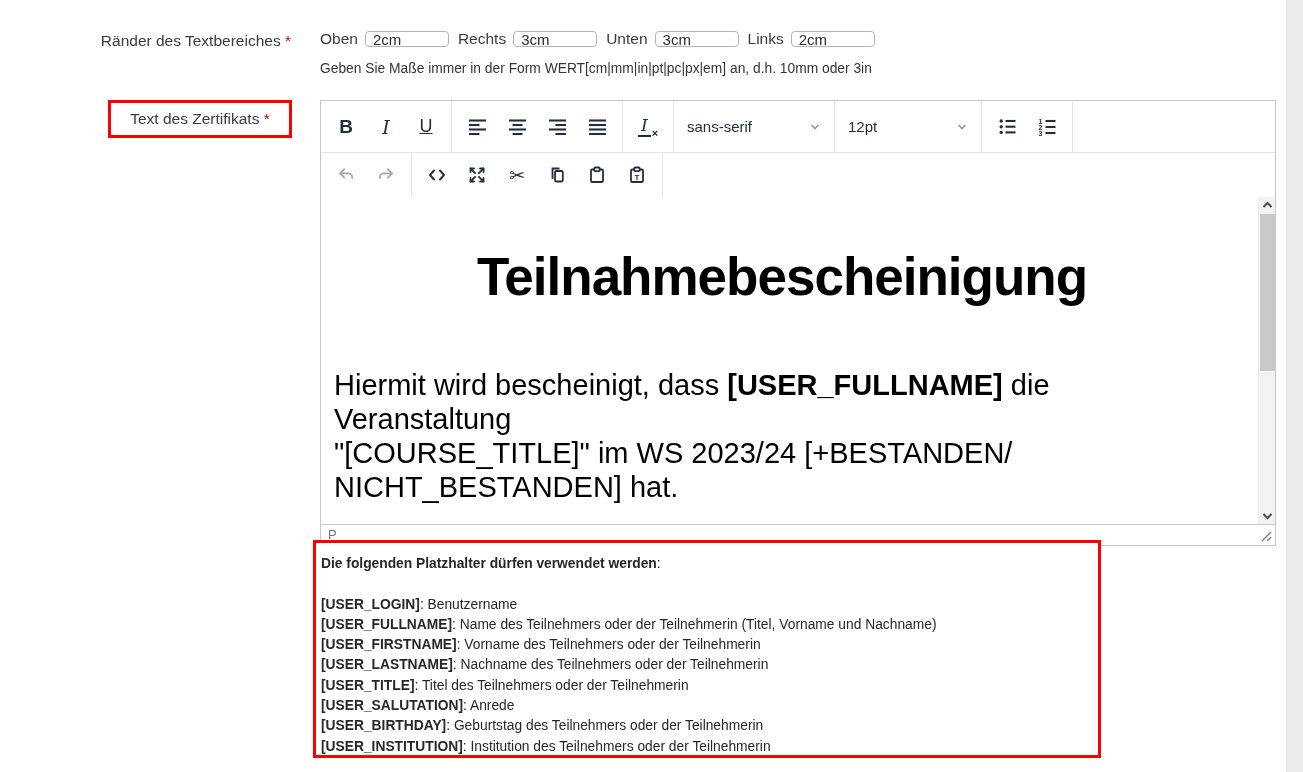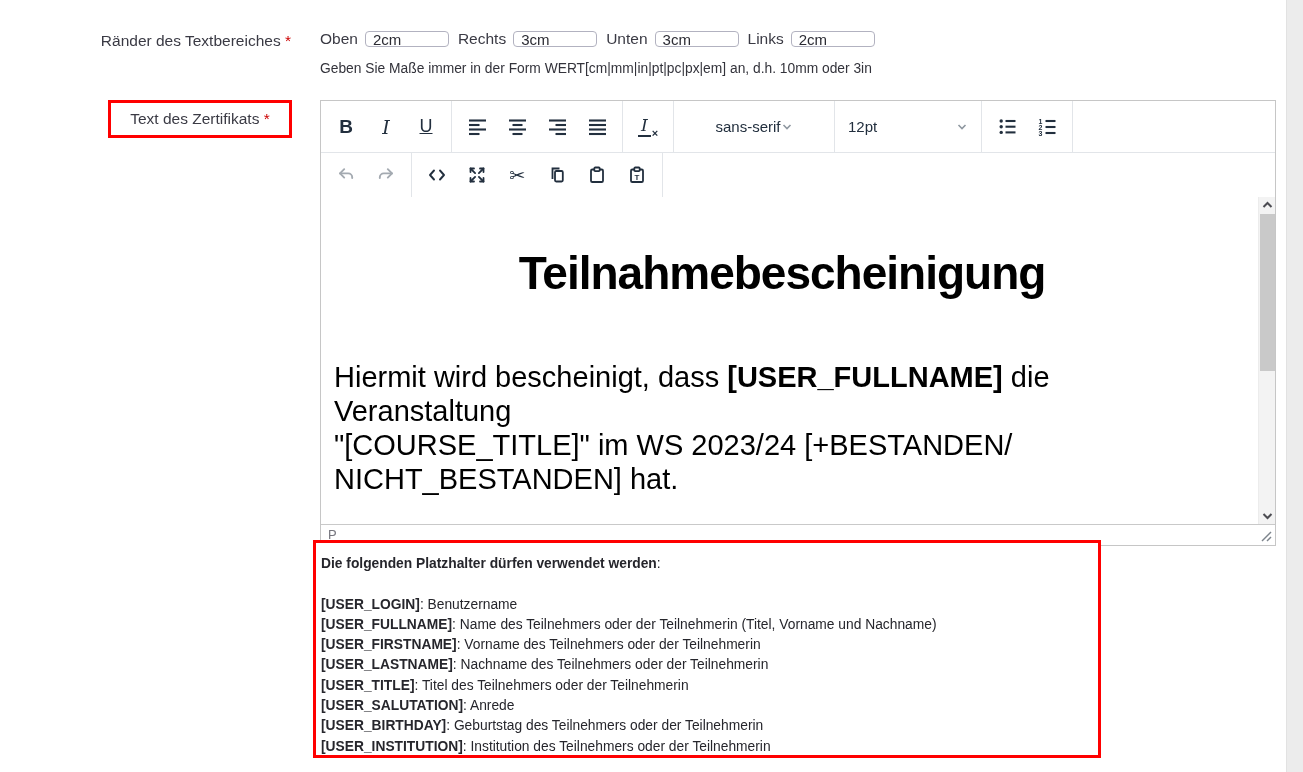--- a/index.html
+++ b/index.html
@@ -66,37 +66,37 @@
   }
   .tb-btn.b { font-weight: 700; font-size: 19px; }
   .tb-btn.i { font-family: "DejaVu Serif", serif; font-style: italic; font-size: 19px; }
   .tb-btn.u { font-size: 18px; text-decoration: underline; }
   .tb-btn.disabled { cursor: default; }
   .tb-select {
     display: flex; align-items: center; justify-content: space-between;
     height: 36px; padding: 0 7px; font-size: 15px; color: var(--icon); cursor: pointer;
   }
   .w-para { width: 158px; }
-  .w-font { width: 148px; justify-content: center; }
+  .w-font { width: 148px; }
   .w-size { width: 134px; }
   .cf-i {
     font-family: "DejaVu Serif", serif; font-style: italic; font-size: 17px;
     border-bottom: 2px solid var(--icon); padding: 0 3px; line-height: 19px;
   }
   .cf-x { font-size: 11px; font-weight: 700; margin-left: 1px; align-self: flex-end; margin-bottom: 6px; }
   .scissors { font-family: "DejaVu Sans", sans-serif; font-size: 19px; line-height: 1; }
 
   
   .edit-area { position: relative; height: 327px; overflow: hidden; background: #fff; }
   .edit-content {
     margin-right: 17px; padding: 14px 28px 0 13px;
     font-family: "Liberation Sans", sans-serif; color: #000;
   }
   .edit-content h1 {
-    text-align: center; font-size: 46px; letter-spacing: -1px;
+    text-align: center; font-size: 53px; letter-spacing: -1px;
     font-weight: 700; margin: 36px 0 60px; line-height: 1.15;
   }
   .edit-content p { font-size: 29px; line-height: 34px; font-weight: 400; margin-top: 24px; }
   .edit-content p b { font-weight: 700; }
 
   .edit-scrollbar {
     position: absolute; top: 0; right: 0; width: 17px; height: 100%;
     background: #f3f3f3; border-left: 1px solid #ececec;
   }
   .sb-arrow { position: absolute; left: 0; width: 100%; height: 17px;

